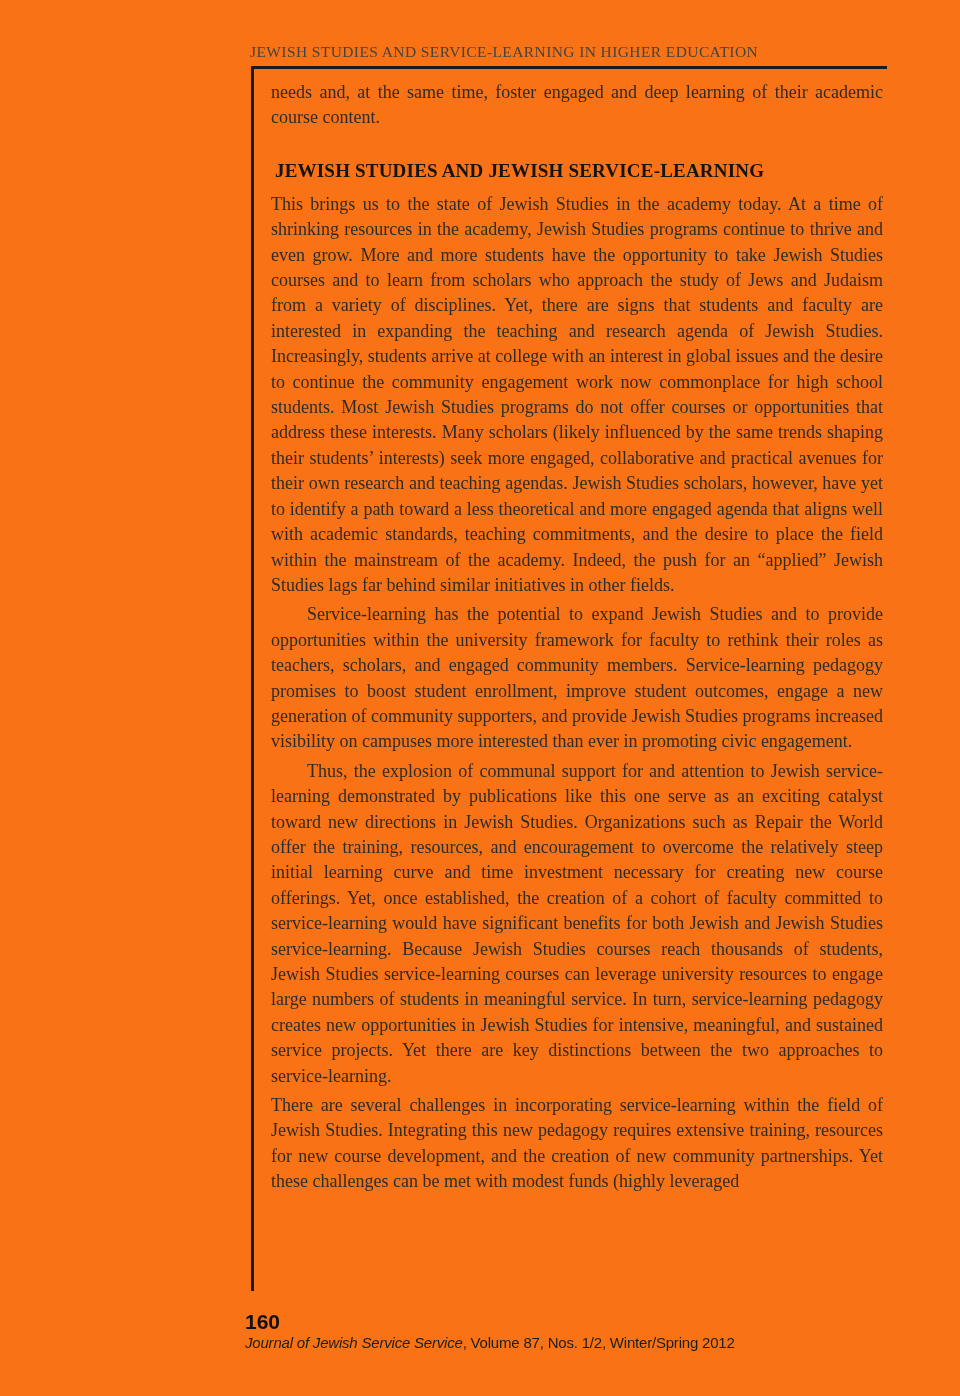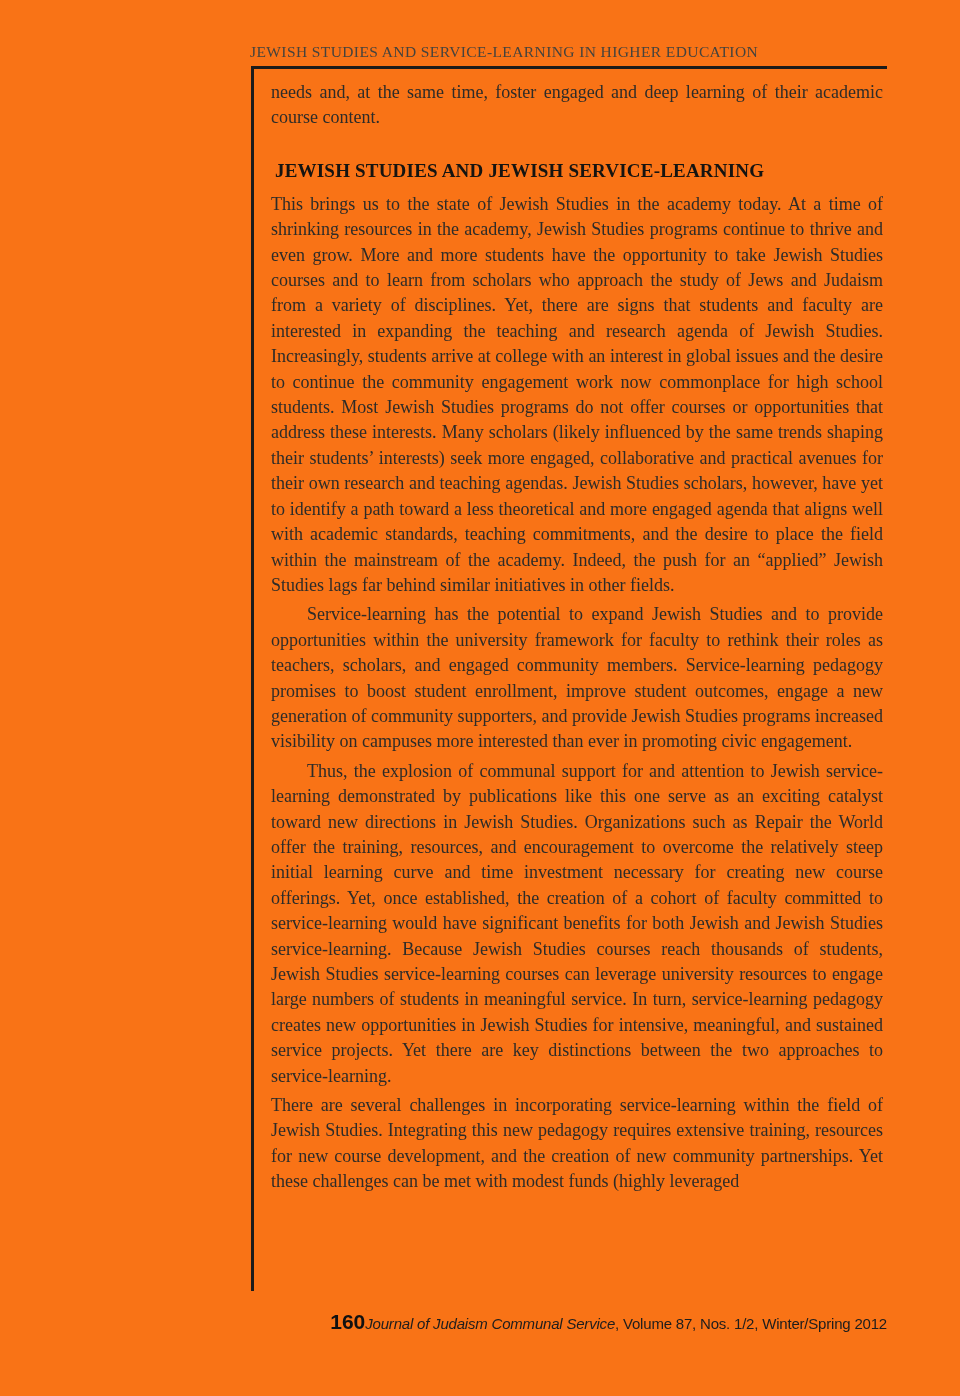--- a/index.html
+++ b/index.html
@@ -56,23 +56,24 @@
     text-align: left;
   }
   .heading2 { margin-top: 26px; }
   .heading2 .hline { display: block; }
 
   .footer {
     position: absolute;
     left: 245px; top: 1310px;
     width: 642px;
     display: flex;
-    justify-content: flex-end;
+    justify-content: flex-start;
     align-items: baseline;
     font-family: "Liberation Sans", sans-serif;
+    flex-direction: column;
   }
   .page-number {
     font-weight: bold;
     font-size: 21px;
     color: #111;
   }
   .journal-line {
     font-size: 15px;
     letter-spacing: -0.2px;
     color: #1d1d1d;
@@ -102,16 +103,16 @@
 
     <p class="para indent">Thus, the explosion of communal support for and attention to Jewish service-learning demonstrated by publications like this one serve as an exciting catalyst toward new directions in Jewish Studies. Organizations such as Repair the World offer the training, resources, and encouragement to overcome the relatively steep initial learning curve and time investment necessary for creating new course offerings. Yet, once established, the creation of a cohort of faculty committed to service-learning would have significant benefits for both Jewish and Jewish Studies service-learning. Because Jewish Studies courses reach thousands of students, Jewish Studies service-learning courses can leverage university resources to engage large numbers of students in meaningful service. In turn, service-learning pedagogy creates new opportunities in Jewish Studies for intensive, meaningful, and sustained service projects. Yet there are key distinctions between the two approaches to service-learning.</p>
 
 
     <p class="para">There are several challenges in incorporating service-learning within the field of Jewish Studies. Integrating this new pedagogy requires extensive training, resources for new course development, and the creation of new community partnerships. Yet these challenges can be met with modest funds (highly leveraged</p>
 
   </div>
 
   <div class="footer">
     <span class="page-number">160</span>
-    <span class="journal-line"><i class="journal-title">Journal of Judaism Communal Service</i><span>, Volume 87, Nos. 1/2, Winter/Spring 2012</span></span>
+    <span class="journal-line"><i class="journal-title">Journal of Jewish Service Service</i><span>, Volume 87, Nos. 1/2, Winter/Spring 2012</span></span>
   </div>
 
 </div>
 
 </body></html>

